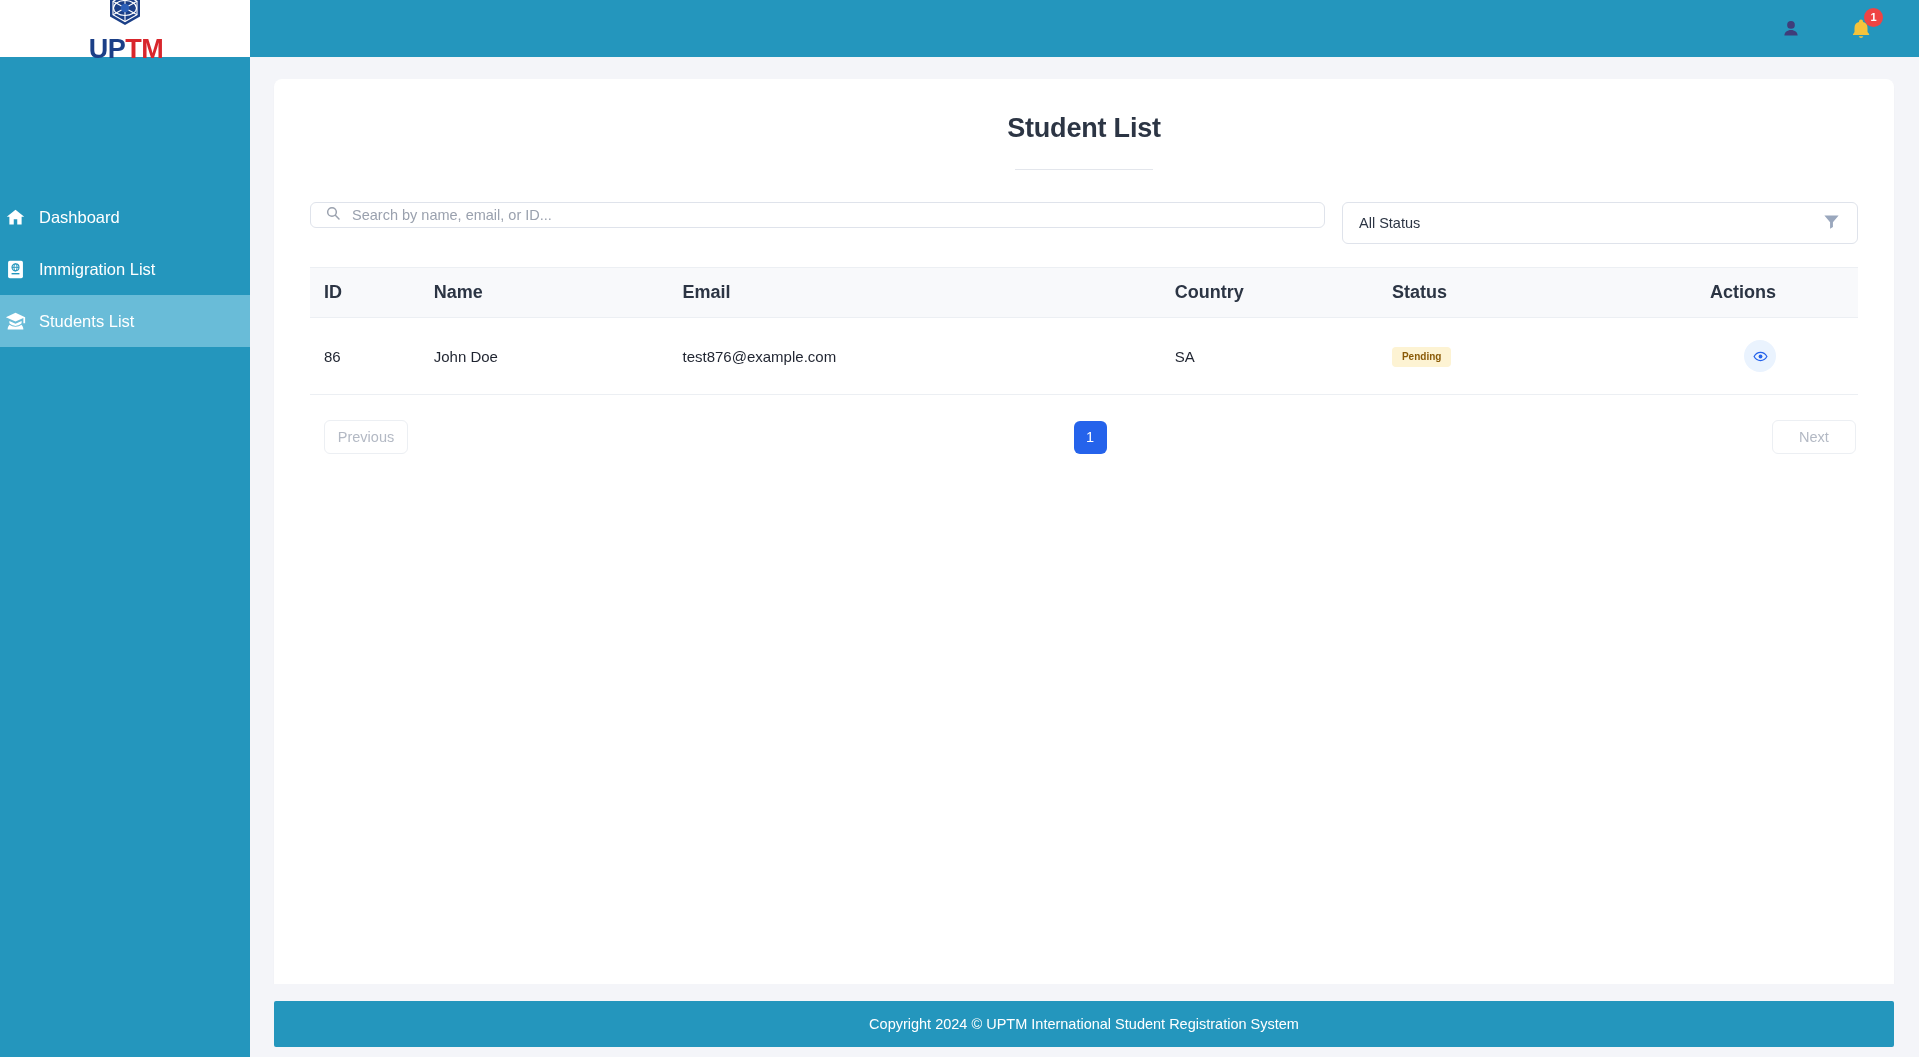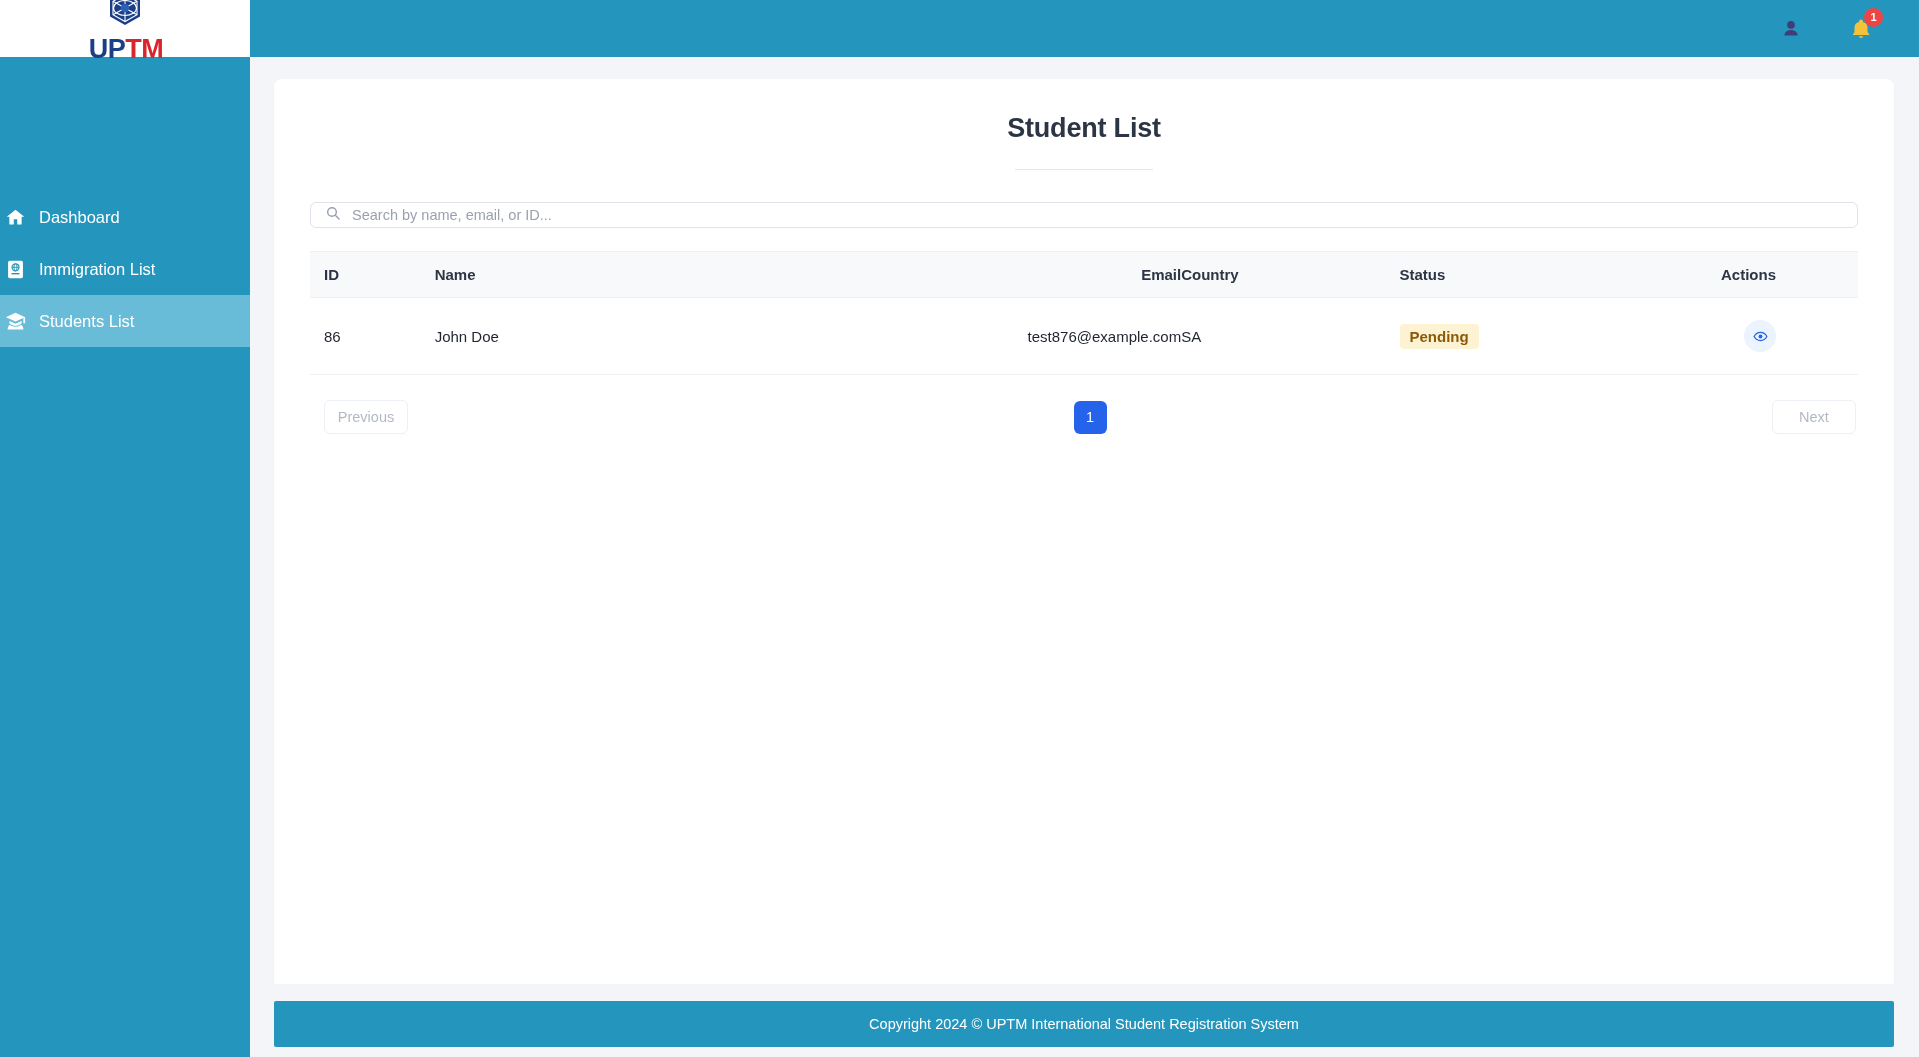--- a/index.html
+++ b/index.html
@@ -242,48 +242,48 @@
   table {
     width: 100%;
     border-collapse: collapse;
     margin-top: 23px;
   }
 
   thead tr { background: #f8f9fb; }
 
   thead th {
     text-align: left;
-    font-size: 15px;
+    font-size: 18px;
     font-weight: bold;
     color: #2c3544;
     padding: 14px 0 14px 0;
     border-top: 1px solid #eceff3;
     border-bottom: 1px solid #eceff3;
   }
 
   tbody td {
     font-size: 15px;
     color: #1f2430;
     padding: 22px 0 22px 0;
     border-bottom: 1px solid #eceff3;
     vertical-align: middle;
   }
 
   .col-id      { width: 128px; padding-left: 14px !important; }
   .col-name    { width: 258px; }
-  .col-email   { width: 508px; text-align: right; }
+  .col-email   { width: 508px; }
   .col-country { width: 224px; }
   .col-status  { width: 330px; }
   .col-actions { text-align: right; padding-right: 82px !important; }
 
   .status-badge {
     display: inline-block;
     background: #fdf3d3;
     color: #8a5a06;
-    font-size: 15px;
+    font-size: 10px;
     font-weight: bold;
     border-radius: 4px;
     padding: 5px 10px;
     line-height: 1;
   }
 
   .view-btn {
     width: 32px;
     height: 32px;
     border-radius: 50%;
@@ -446,20 +446,28 @@
           <div class="search-box">
             <span>
               <svg width="16" height="16" viewBox="0 0 24 24" fill="none" stroke="#9aa1ae" stroke-width="2.2">
                 <circle cx="10.5" cy="10.5" r="6.5"></circle>
                 <line x1="15.5" y1="15.5" x2="21" y2="21" stroke-linecap="round"></line>
               </svg>
             </span>
             <input type="text" placeholder="Search by name, email, or ID..." style="">
           </div>
 
+          <div class="status-select">
+            <span class="status-select-label">All Status</span>
+            <span>
+              <svg width="19" height="19" viewBox="0 0 24 24" fill="#9aa7bd">
+                <path d="M3 4.5h18l-7.2 8.4v6.1l-3.6 2v-8.1L3 4.5z"></path>
+              </svg>
+            </span>
+          </div>
 
         </div>
 
         <table>
           <thead>
             <tr>
               <th class="col-id">ID</th>
               <th class="col-name">Name</th>
               <th class="col-email">Email</th>
               <th class="col-country">Country</th>

